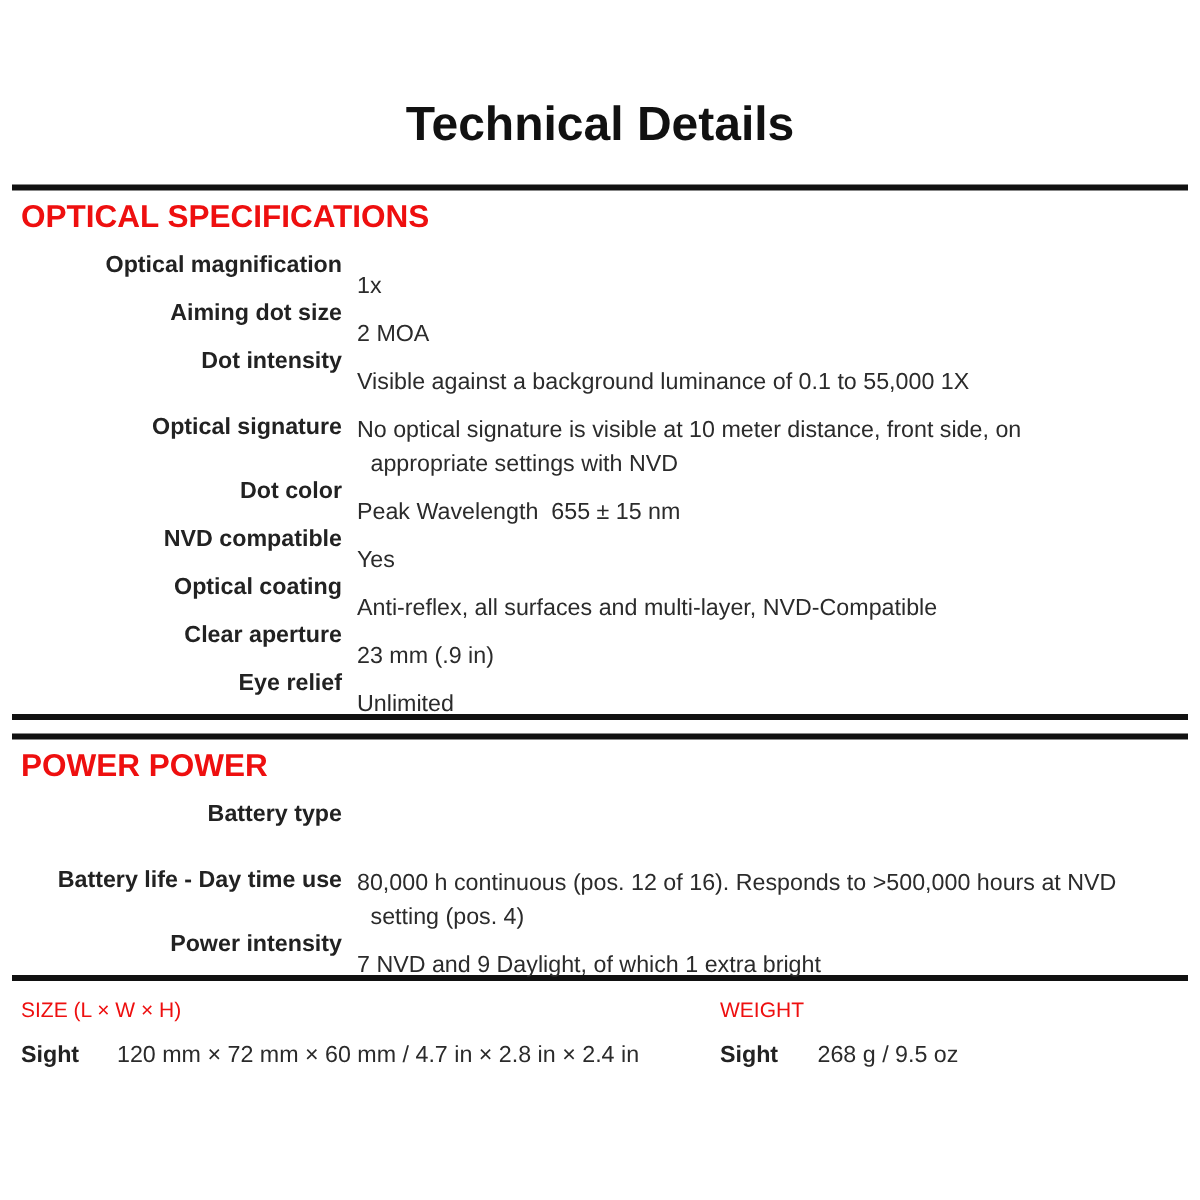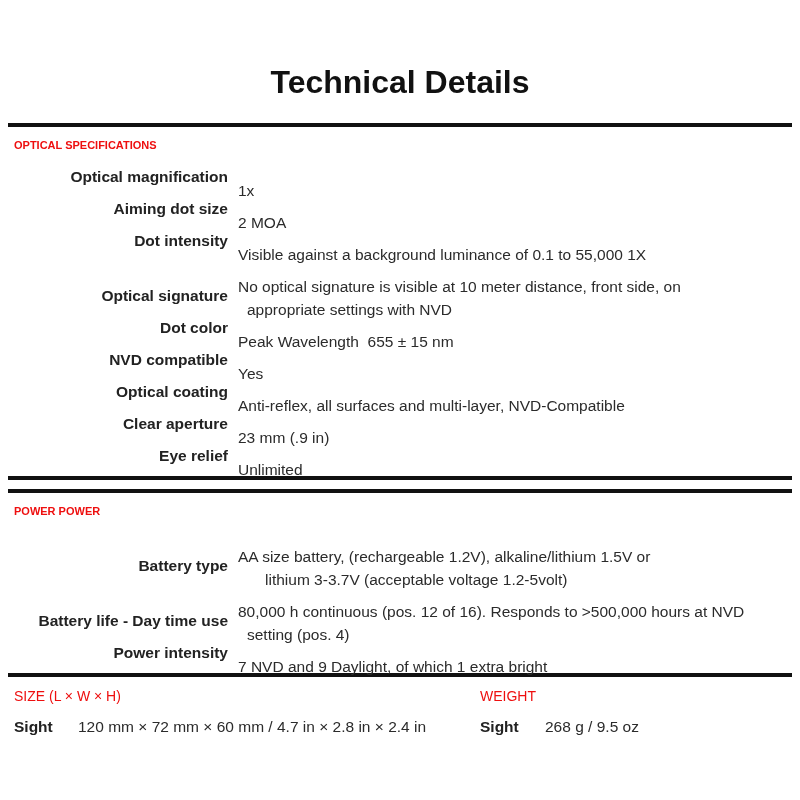--- a/index.html
+++ b/index.html
@@ -28,30 +28,30 @@
   .rule {
     height: 4px;
     background: #111111;
     margin: 0 8px;
   }
   .rule-top { margin-top: 22px; }
   .rule-gap { margin-top: 9px; }
   .rule-after-optical { margin-top: 7px; }
   .rule-after-power { margin-top: 0px; }
   .section-header {
-    font-size: 11px;
+    font-size: 21px;
     font-weight: bold;
     color: #ee0f0f;
     padding: 8px 0 0 14px;
     line-height: 20px;
   }
   .rows { margin-top: 10px; }
   .spec-row {
     display: flex;
-    align-items: flex-end;
+    align-items: center;
     font-size: 15.5px;
     line-height: 23px;
     margin-bottom: 9px;
   }
   .spec-label {
     flex: none;
     width: 228px;
     text-align: right;
     font-weight: bold;
     color: #222222;
@@ -176,24 +176,20 @@
 
   <div class="rule rule-after-optical"></div>
   <div class="rule rule-gap"></div>
 
   <div class="section">
     <div class="section-header">POWER POWER</div>
     <div class="rows">
 
       <div class="spec-row">
         <div class="spec-label">Battery type</div>
-        <div class="spec-value">
-          <div class="vline">AA size battery, (rechargeable 1.2V), alkaline/lithium 1.5V or</div>
-          <div class="vline indent-lg">lithium 3-3.7V (acceptable voltage 1.2-5volt)</div>
-        </div>
       </div>
 
       <div class="spec-row">
         <div class="spec-label">Battery life - Day time use</div>
         <div class="spec-value">
           <div class="vline">80,000 h continuous (pos. 12 of 16). Responds to &gt;500,000 hours at NVD</div>
           <div class="vline indent-sm">setting (pos. 4)</div>
         </div>
       </div>
 

